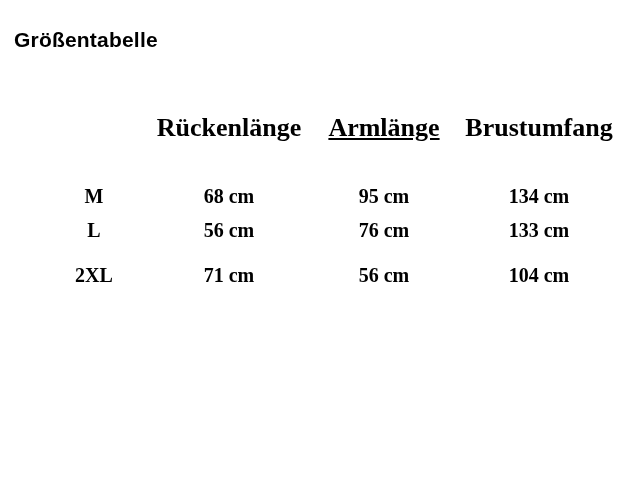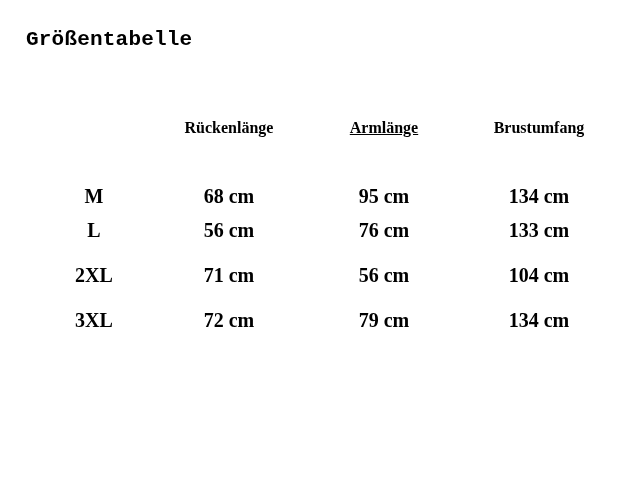--- a/index.html
+++ b/index.html
@@ -15,23 +15,23 @@
     overflow: hidden;
   }
   .page {
     position: relative;
     width: 640px;
     height: 480px;
     box-sizing: border-box;
   }
   .title {
     position: absolute;
-    left: 26px;
+    left: 14px;
     top: 28px;
-    font-family: Liberation Mono, monospace;
+    font-family: Liberation Sans, sans-serif;
     font-weight: bold;
     font-size: 21px;
     letter-spacing: 0.2px;
     white-space: nowrap;
     text-align: center;
   }
   .size-table {
     position: absolute;
     left: 40px;
     top: 105px;
@@ -41,21 +41,21 @@
   }
   .size-table th,
   .size-table td {
     font-family: "Liberation Serif", serif;
     font-weight: bold;
     text-align: center;
     padding: 0;
     border: none;
   }
   .size-table th {
-    font-size: 16px;
+    font-size: 26px;
     height: 46px;
     vertical-align: middle;
   }
   .size-table th.corner {
     width: 108px;
   }
   .size-table th.c1 { width: 162px; }
   .size-table th.c2 { width: 148px; text-decoration: underline; }
   .size-table th.c3 { width: 162px; }
   .size-table tbody tr {
@@ -100,22 +100,16 @@
         <td>56 cm</td>
         <td>76 cm</td>
         <td>133 cm</td>
       </tr>
       <tr>
         <td class="size-label">2XL</td>
         <td>71 cm</td>
         <td>56 cm</td>
         <td>104 cm</td>
       </tr>
-      <tr>
-        <td class="size-label">3XL</td>
-        <td>72 cm</td>
-        <td>79 cm</td>
-        <td>134 cm</td>
-      </tr>
     </tbody>
   </table>
 
 </div>
 
 </body></html>

